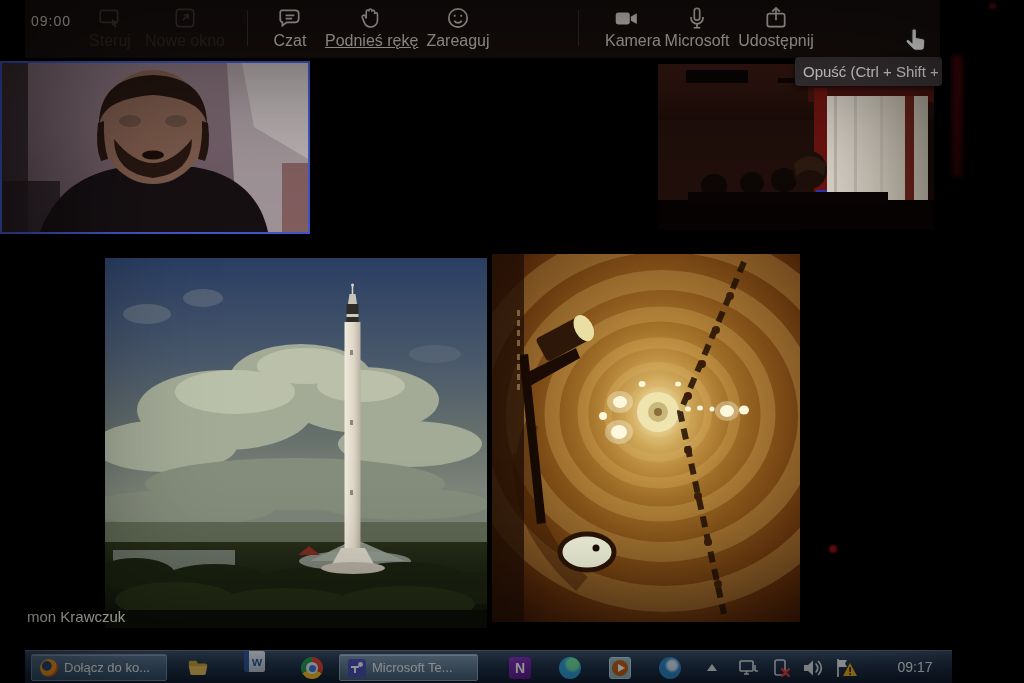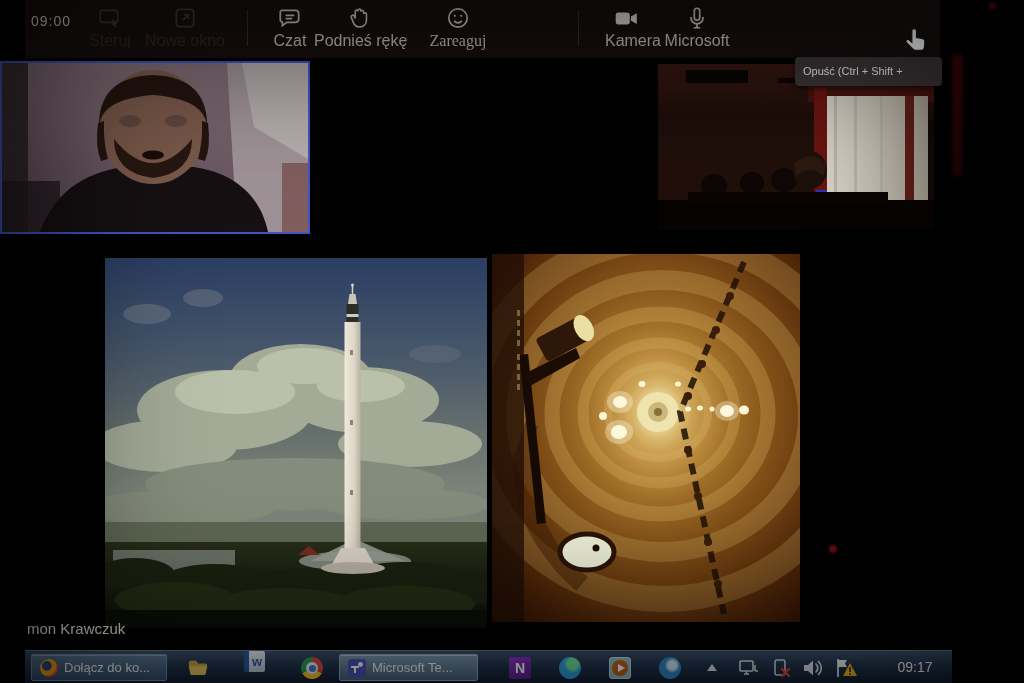--- a/index.html
+++ b/index.html
@@ -16,36 +16,36 @@
   .tb-timer { left:6px; top:13px; color:#d9d2ce; font-size:14px; letter-spacing:1px; }
   .tb-item { top:3px; height:52px; text-align:center; color:#cfc6c1; }
   .tb-item .ic { display:block; margin:2px auto 0; width:26px; height:26px; }
   .tb-item .lb { display:block; font-size:16px; margin-top:1px; white-space:nowrap; }
   .tb-item.dim { opacity:.22; color:#8a7268; }
   .tb-sep { top:10px; width:1px; height:36px; background:#3a2f2b; }
   #leave-btn { left:800px; top:1px; width:114px; height:55px; border-radius:4px;
     background:linear-gradient(180deg,#8c1b25,#6e121b); display:flex; align-items:center;
     justify-content:center; gap:7px; color:#f3eeea; font-size:19px; font-weight:bold; }
   #tooltip { left:795px; top:57px; width:147px; height:29px; line-height:29px;
-    background:#3b3537; color:#eceae8; font-size:11px; border-radius:4px; padding:0 8px;
+    background:#3b3537; color:#eceae8; font-size:15px; border-radius:4px; padding:0 8px;
     white-space:nowrap; overflow:hidden; z-index:40; box-shadow:0 2px 6px rgba(0,0,0,.6); }
 
   
   #cursor { left:901px; top:27px; width:30px; height:32px; z-index:60; }
 
   
   #tile-left { left:0px; top:61px; width:310px; height:173px; border:2px solid #4156c6;
     background:#201a1e; z-index:10; }
   #tile-right { left:658px; top:64px; width:276px; height:166px; background:#120806; z-index:5; }
 
   
   #stage { left:25px; top:236px; width:915px; height:400px; }
   #img-tower  { left:80px; top:22px; width:382px; height:370px; background:#0a0a0a; }
   #img-tunnel { left:467px; top:18px; width:308px; height:368px; background:#0a0a0a; }
-  #presenter-name { left:2px; top:372px; color:#e2ddd4; font-size:15px;margin-top:12px; }
+  #presenter-name { left:2px; top:372px; color:#e2ddd4; font-size:15px; }
 
   .red-dot   { left:829px; top:545px; width:8px;  height:8px; border-radius:50%;
                background:#7c1016; opacity:.8; filter:blur(1px); z-index:15; }
   .red-dot2  { left:989px; top:3px;  width:7px;  height:6px; background:#6e0d12;
                opacity:.85; filter:blur(1px); z-index:15; }
   .red-streak{ left:952px; top:55px; width:11px; height:122px; z-index:15;
                background:linear-gradient(180deg,#4e090d,#2a0406); opacity:.8; filter:blur(2px); }
 
   
   #taskbar { left:25px; top:650px; width:927px; height:33px; z-index:30;
@@ -115,30 +115,30 @@
   <div class="abs tb-item" style="left:225px;width:80px;">
     <span class="ic">
       <svg width="26" height="26" viewBox="0 0 24 24" fill="none" stroke="#d9d1cc" stroke-width="1.6">
         <path d="M4 5h13a3 3 0 0 1 3 3v5a3 3 0 0 1-3 3H9l-4 3v-3a3 3 0 0 1-2-3V8a3 3 0 0 1 1-3z"></path>
         <path d="M8 9.5h8M8 12.5h6"></path>
       </svg>
     </span>
     <span class="lb">Czat</span>
   </div>
 
-  <div class="abs tb-item" style="left:289px;width:90px;">
+  <div class="abs tb-item" style="left:300px;width:90px;text-decoration:underline;">
     <span class="ic">
       <svg width="26" height="26" viewBox="0 0 24 24" fill="none" stroke="#d9d1cc" stroke-width="1.5">
         <path d="M8.5 12.5V6a1.3 1.3 0 0 1 2.6 0v-1a1.3 1.3 0 0 1 2.6 0v1.2a1.3 1.3 0 0 1 2.6.2v2a1.3 1.3 0 0 1 2.6.4v5.2c0 3.6-2.6 6.3-6.2 6.3-2.9 0-5-1.6-6.1-4.5l-1.7-4.4c-.3-.9.2-1.8 1-2 .8-.2 1.6.2 1.9 1z"></path>
       </svg>
     </span>
     <span class="lb">Podnieś rękę</span>
   </div>
 
-  <div class="abs tb-item" style="left:393px;width:80px;font-family:Liberation Serif, serif;">
+  <div class="abs tb-item" style="left:393px;width:80px;">
     <span class="ic">
       <svg width="26" height="26" viewBox="0 0 24 24" fill="none" stroke="#d9d1cc" stroke-width="1.6">
         <circle cx="12" cy="12" r="8.5"></circle>
         <circle cx="9" cy="10" r="1" fill="#d9d1cc" stroke="none"></circle>
         <circle cx="15" cy="10" r="1" fill="#d9d1cc" stroke="none"></circle>
         <path d="M8.5 14.5c1 1.3 2.2 2 3.5 2s2.5-.7 3.5-2"></path>
       </svg>
     </span>
     <span class="lb">Zareaguj</span>
   </div>
@@ -159,20 +159,29 @@
   <div class="abs tb-item" style="left:632px;width:80px;">
     <span class="ic">
       <svg width="26" height="26" viewBox="0 0 24 24" fill="none" stroke="#d9d1cc" stroke-width="1.6">
         <rect x="9.5" y="3" width="5" height="11" rx="2.5"></rect>
         <path d="M6.5 11v1a5.5 5.5 0 0 0 11 0v-1M12 18v3M9 21h6"></path>
       </svg>
     </span>
     <span class="lb">Microsoft</span>
   </div>
 
+  <div class="abs tb-item" style="left:706px;width:90px;">
+    <span class="ic">
+      <svg width="26" height="26" viewBox="0 0 24 24" fill="none" stroke="#d9d1cc" stroke-width="1.6">
+        <rect x="4" y="8" width="16" height="12" rx="2"></rect>
+        <path d="M12 14V3M8.5 6 12 2.8 15.5 6"></path>
+      </svg>
+    </span>
+    <span class="lb">Udostępnij</span>
+  </div>
 
 </div>
 
 <div id="tooltip" class="abs">Opuść (Ctrl + Shift +</div>
 
 <div id="cursor" class="abs">
   <svg width="30" height="32" viewBox="0 0 24 26">
     <path d="M10 1.5c-.8 0-1.4.6-1.4 1.4v9.6l-2.1-2c-.6-.6-1.6-.6-2.2 0-.6.6-.6 1.6 0 2.2l5.2 5.4c.5.5 1.2.8 1.9.8h4.7c1.5 0 2.7-1.2 2.8-2.7l.3-4.7c.1-1-.6-1.9-1.6-2.1l-5.2-.8V2.9c0-.8-.6-1.4-1.4-1.4z" fill="#fff" stroke="#1a1a1a" stroke-width="1"></path>
   </svg>
 </div>

